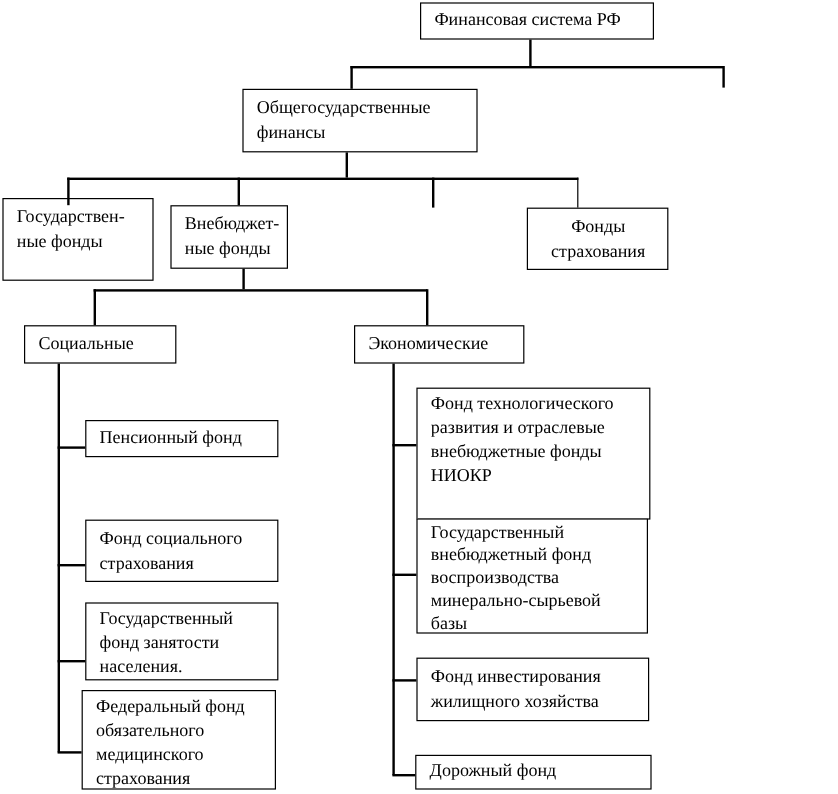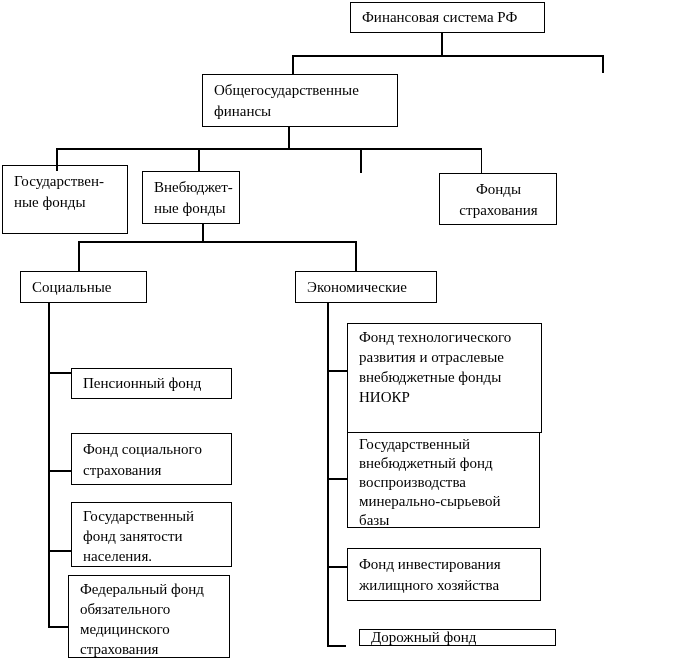--- a/index.html
+++ b/index.html
@@ -45,28 +45,28 @@
   
   .n-root        { left:350px; top:2px;   width:195px; height:31px; }
   .n-statefin    { left:202px; top:74px;  width:196px; height:53px; }
   .n-bizfin      { left:488px; top:73px;  width:207px; height:55px; }
   .n-statefunds  { left:2px;   top:165px; width:126px; height:69px; }
   .n-extrabudget { left:142px; top:171px; width:98px;  height:53px; }
   .n-statecredit { left:280px; top:173px; width:138px; height:52px; }
   .n-insurance   { left:439px; top:173px; width:118px; height:52px;text-align:center; }
   .n-social      { left:20px;  top:271px; width:127px; height:32px; }
   .n-economic    { left:295px; top:271px; width:142px; height:32px; }
-  .n-pension     { left:71px;  top:368px; width:161px; height:31px; }
+  .n-pension     { left:71px;  top:350px; width:161px; height:31px; }
   .n-socins      { left:71px;  top:433px; width:161px; height:52px; }
   .n-employment  { left:71px;  top:502px; width:161px; height:65px; }
   .n-medical     { left:68px;  top:575px; width:162px; height:83px; }
   .n-niokr       { left:347px; top:323px; width:195px; height:110px; }
   .n-mineral     { left:347px; top:432px; width:193px; height:96px; }
   .n-housing     { left:347px; top:548px; width:194px; height:53px; }
-  .n-road        { left:359px; top:629px; width:197px; height:17px; }
+  .n-road        { left:346px; top:629px; width:197px; height:29px; }
 </style>
 </head>
 <body>
 
 <div id="canvas">
 
   <div class="box single n-root">Финансовая система РФ</div>
   <div class="box n-statefin">Общегосударственные
 финансы</div>
   <div class="box n-statefunds">Государствен-

